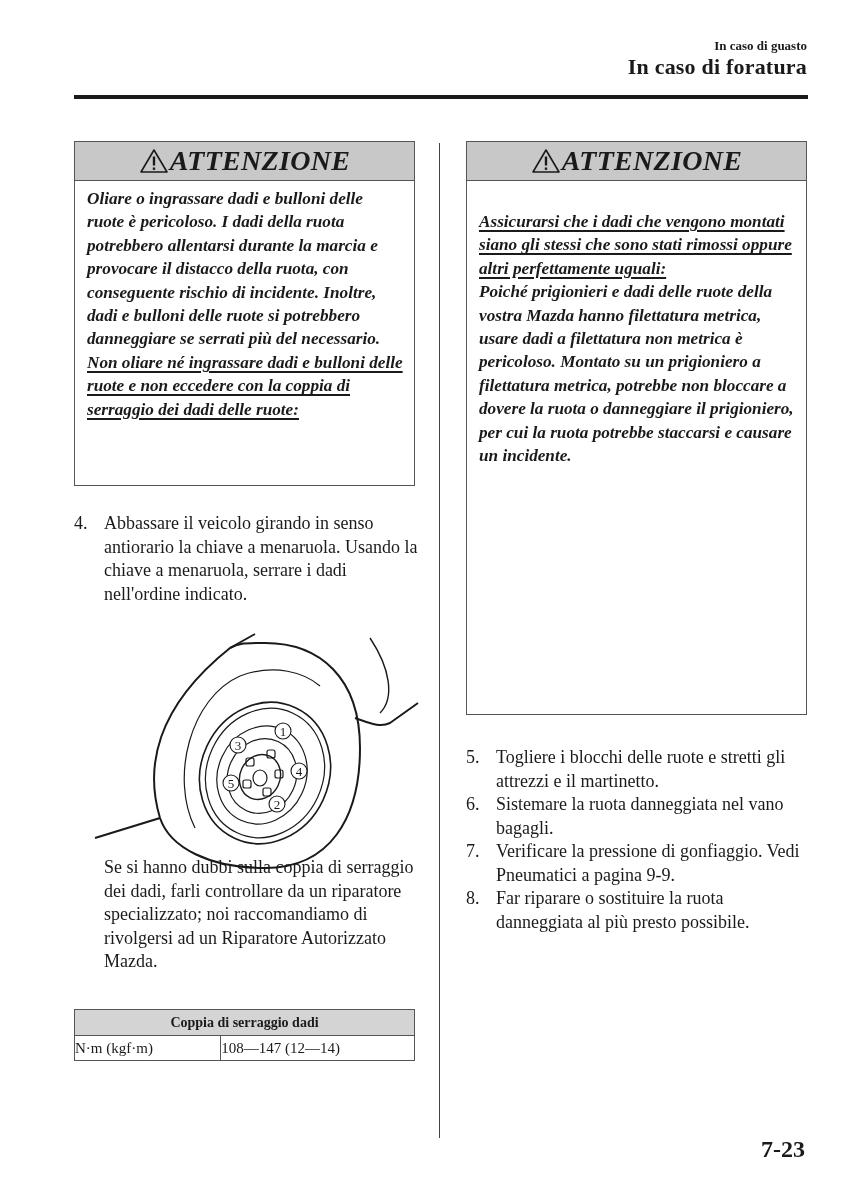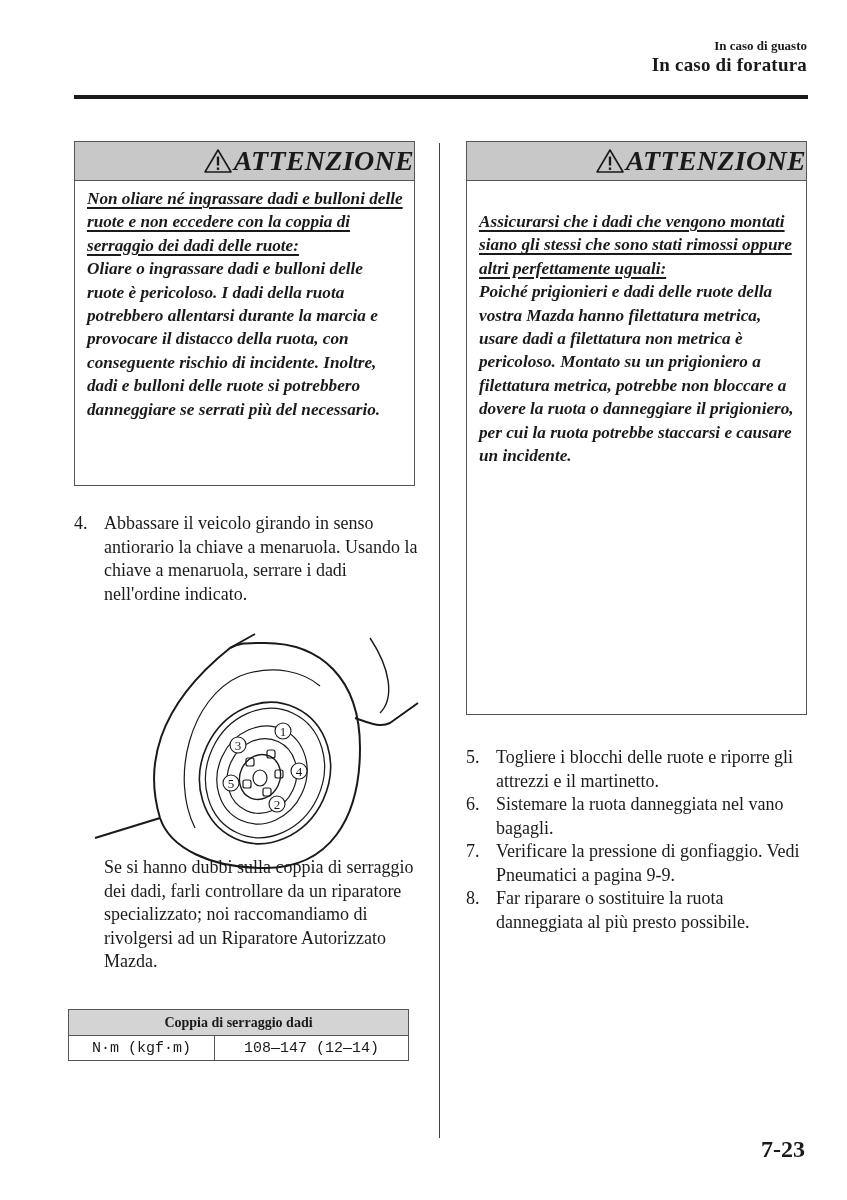--- a/index.html
+++ b/index.html
@@ -1,28 +1,28 @@
 <!DOCTYPE html>
 <html><head>
   <meta charset="utf-8">
   <style>
     html, body { margin: 0; padding: 0; background: #ffffff; }
     body { width: 847px; height: 1200px; position: relative; overflow: hidden;
            font-family: "Liberation Serif", "DejaVu Serif", serif; color: #1a1a1a; }
     .abs { position: absolute; }
 
     .section-label { right: 40px; top: 38px; font-size: 13px; font-weight: bold; margin-left: 12px; }
-    .page-title { right: 40px; top: 54px; font-size: 19px; font-weight: bold; letter-spacing: 0.2px; }
+    .page-title { right: 40px; top: 54px; font-size: 22px; font-weight: bold; letter-spacing: 0.2px; }
     .header-rule { left: 74px; top: 95px; width: 734px; height: 4px; background: #1a1a1a; }
 
     .col-divider { left: 439px; top: 143px; width: 1px; height: 995px; background: #444; }
 
     .warn-box { border: 1.5px solid #555; background: #fff; box-sizing: border-box; }
     .warn-head { background: #c8c8c8; border-bottom: 1.5px solid #555; height: 38px;
-                 display: flex; align-items: center; justify-content: flex-end; }
+                 display: flex; align-items: center; justify-content: center; }
     .warn-title { font-style: italic; font-weight: bold; font-size: 28px; letter-spacing: 0.3px; color: #1a1a1a; }
     .warn-icon { width: 30px; height: 26px; margin-right: 1px; }
     .warn-body { padding: 6px 10px 8px 12px; font-style: italic; font-weight: bold;
                  font-size: 17.2px; line-height: 23.4px; }
     .warn-body .ul { text-decoration: underline; text-decoration-thickness: 1.5px; text-underline-offset: 3px; }
     .warn-body p { margin: 0; }
     .warn-body .gap { height: 23px; }
 
     #warn1 { left: 74px; top: 141px; width: 341px; height: 345px; }
     #warn2 { left: 466px; top: 141px; width: 341px; height: 574px; }
@@ -30,24 +30,24 @@
     .step { font-size: 18px; line-height: 23.5px; }
     .step .num { position: absolute; left: 0; top: 0; }
     .step .txt { margin-left: 30px; display: block; }
 
     #step4 { left: 74px; top: 512px; width: 345px; }
     #steps-right { left: 466px; top: 746px; width: 345px; }
     #steps-right .step { position: relative; }
 
     #note { left: 104px; top: 856px; width: 312px; font-size: 18px; line-height: 23.5px; }
 
-    #torque-table { left: 68px; top: 1009px; width: 341px; border-collapse: collapse; font-size: 14px; }
+    #torque-table { left: 74px; top: 1009px; width: 341px; border-collapse: collapse; font-size: 14px; }
     #torque-table th { background: #d4d4d4; border: 1.5px solid #555; height: 25px;
                        font-weight: bold; font-size: 14px; padding: 0; }
-    #torque-table td { border: 1.5px solid #555; height: 24px; text-align: center; padding: 0; font-size: 15px; font-family: Liberation Mono, monospace; }
+    #torque-table td { border: 1.5px solid #555; height: 24px; padding: 0; font-size: 15px; }
 
     #wheel { left: 90px; top: 628px; width: 330px; height: 245px; }
 
     .page-num { right: 42px; top: 1136px; font-size: 24px; font-weight: bold; }
   </style>
 </head>
 <body>
 
 <div class="abs section-label">In caso di guasto</div>
 <div class="abs page-title">In caso di foratura</div>
@@ -58,22 +58,22 @@
 <div id="warn1" class="abs warn-box">
   <div class="warn-head">
     <svg class="warn-icon" viewBox="0 0 30 26">
       <path d="M15 2 L28 24 L2 24 Z" fill="none" stroke="#1a1a1a" stroke-width="1.6" stroke-linejoin="round"></path>
       <rect x="13.8" y="8.5" width="2.4" height="9" fill="#1a1a1a"></rect>
       <rect x="13.8" y="19.5" width="2.4" height="2.4" fill="#1a1a1a"></rect>
     </svg>
     <span class="warn-title">ATTENZIONE</span>
   </div>
   <div class="warn-body">
+    <p>Oliare o ingrassare dadi e bulloni delle ruote è pericoloso. I dadi della ruota potrebbero allentarsi durante la marcia e provocare il distacco della ruota, con conseguente rischio di incidente. Inoltre, dadi e bulloni delle ruote si potrebbero danneggiare se serrati più del necessario.</p>
     <p><span class="ul">Non oliare né ingrassare dadi e bulloni delle ruote e non eccedere con la coppia di serraggio dei dadi delle ruote:</span></p>
-    <p>Oliare o ingrassare dadi e bulloni delle ruote è pericoloso. I dadi della ruota potrebbero allentarsi durante la marcia e provocare il distacco della ruota, con conseguente rischio di incidente. Inoltre, dadi e bulloni delle ruote si potrebbero danneggiare se serrati più del necessario.</p>
   </div>
 </div>
 
 <div id="warn2" class="abs warn-box">
   <div class="warn-head">
     <svg class="warn-icon" viewBox="0 0 30 26">
       <path d="M15 2 L28 24 L2 24 Z" fill="none" stroke="#1a1a1a" stroke-width="1.6" stroke-linejoin="round"></path>
       <rect x="13.8" y="8.5" width="2.4" height="9" fill="#1a1a1a"></rect>
       <rect x="13.8" y="19.5" width="2.4" height="2.4" fill="#1a1a1a"></rect>
     </svg>
@@ -146,21 +146,21 @@
     <tr>
       <td style="width:43%">N·m (kgf·m)</td>
       <td>108—147 (12—14)</td>
     </tr>
   </tbody>
 </table>
 
 <div id="steps-right" class="abs">
   <div class="step">
     <span class="num">5.</span>
-    <span class="txt">Togliere i blocchi delle ruote e riporre gli attrezzi e il martinetto.</span>
+    <span class="txt">Togliere i blocchi delle ruote e stretti gli attrezzi e il martinetto.</span>
   </div>
   <div class="step">
     <span class="num">6.</span>
     <span class="txt">Sistemare la ruota danneggiata nel vano bagagli.</span>
   </div>
   <div class="step">
     <span class="num">7.</span>
     <span class="txt">Verificare la pressione di gonfiaggio. Vedi Pneumatici a pagina 9-9.</span>
   </div>
   <div class="step">

